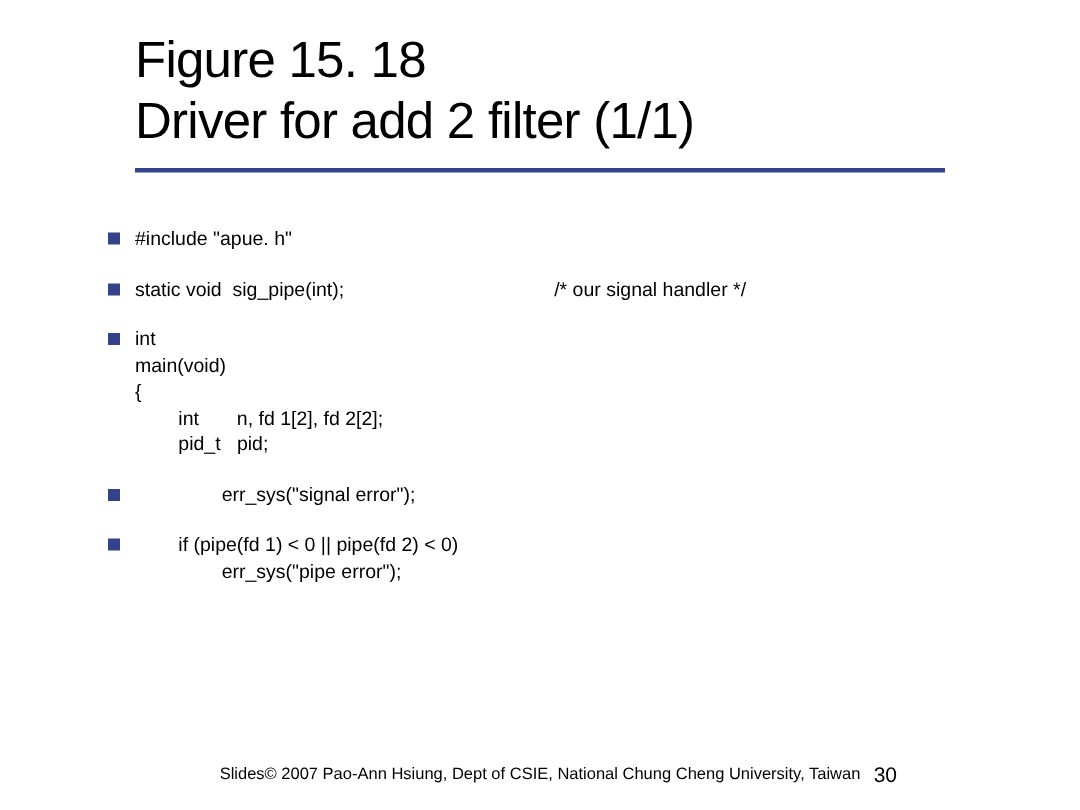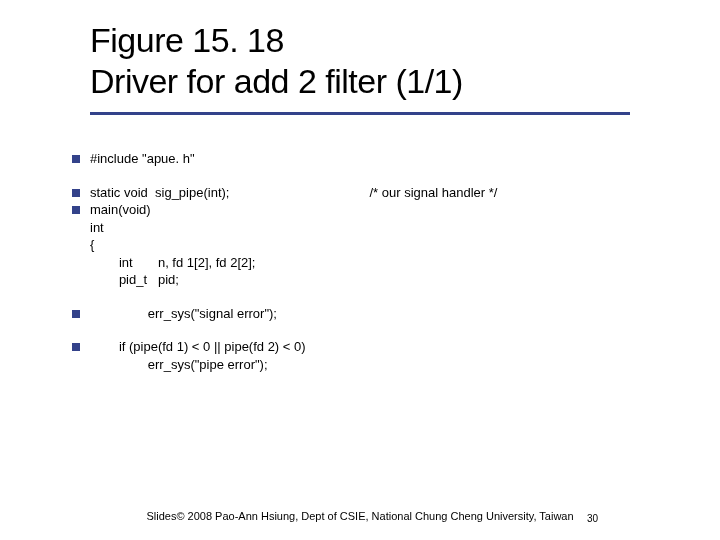--- a/index.html
+++ b/index.html
@@ -68,21 +68,21 @@
     left: 0;
     width: 720px;
     text-align: center;
     font-size: 11px;
     color: #000;
   }
   .pagenum {
     position: absolute;
     bottom: 16px;
     right: 22px;
-    font-size: 10px;
+    font-size: 14px;
     color: #000;
   }
 </style>
 </head>
 <body>
 
 <div class="slide">
 
   <div class="title-block">
     <div class="title-line">Figure 15. 18</div>
@@ -90,43 +90,43 @@
   </div>
   <div class="underline"></div>
 
   <div class="body">
 
     <div class="code-block" style="margin-bottom:16px;">
       <div class="bullet"></div>
       <div class="code-line">#include "apue. h"</div>
     </div>
 
-    <div class="code-block" style="margin-bottom:0;">
+    <div class="code-block" style="margin-bottom:16px;">
       <div class="bullet"></div>
       <div class="code-line"><span>static void  sig_pipe(int);</span><span style="display:inline-block; width:140px;"></span><span>/* our signal handler */</span></div>
     </div>
 
     <div class="code-block" style="margin-bottom:16px;">
       <div class="bullet"></div>
+      <div class="code-line">int</div>
       <div class="code-line">main(void)</div>
-      <div class="code-line">int</div>
       <div class="code-line">{</div>
       <div class="code-line">        int       n, fd 1[2], fd 2[2];</div>
       <div class="code-line">        pid_t   pid;</div>
     </div>
 
     <div class="code-block" style="margin-bottom:16px;">
       <div class="bullet"></div>
       <div class="code-line">                err_sys("signal error");</div>
     </div>
 
     <div class="code-block">
       <div class="bullet"></div>
       <div class="code-line">        if (pipe(fd 1) &lt; 0 || pipe(fd 2) &lt; 0)</div>
       <div class="code-line">                err_sys("pipe error");</div>
     </div>
 
   </div>
 
-  <div class="footer">Slides© 2008 Pao-Ann Hsiung, Dept of CSIE, National Chung Cheng University, Taiwan</div>
+  <div class="footer">Slides© 2007 Pao-Ann Hsiung, Dept of CSIE, National Chung Cheng University, Taiwan</div>
   <div class="pagenum">30</div>
 
 </div>
 
 </body></html>

